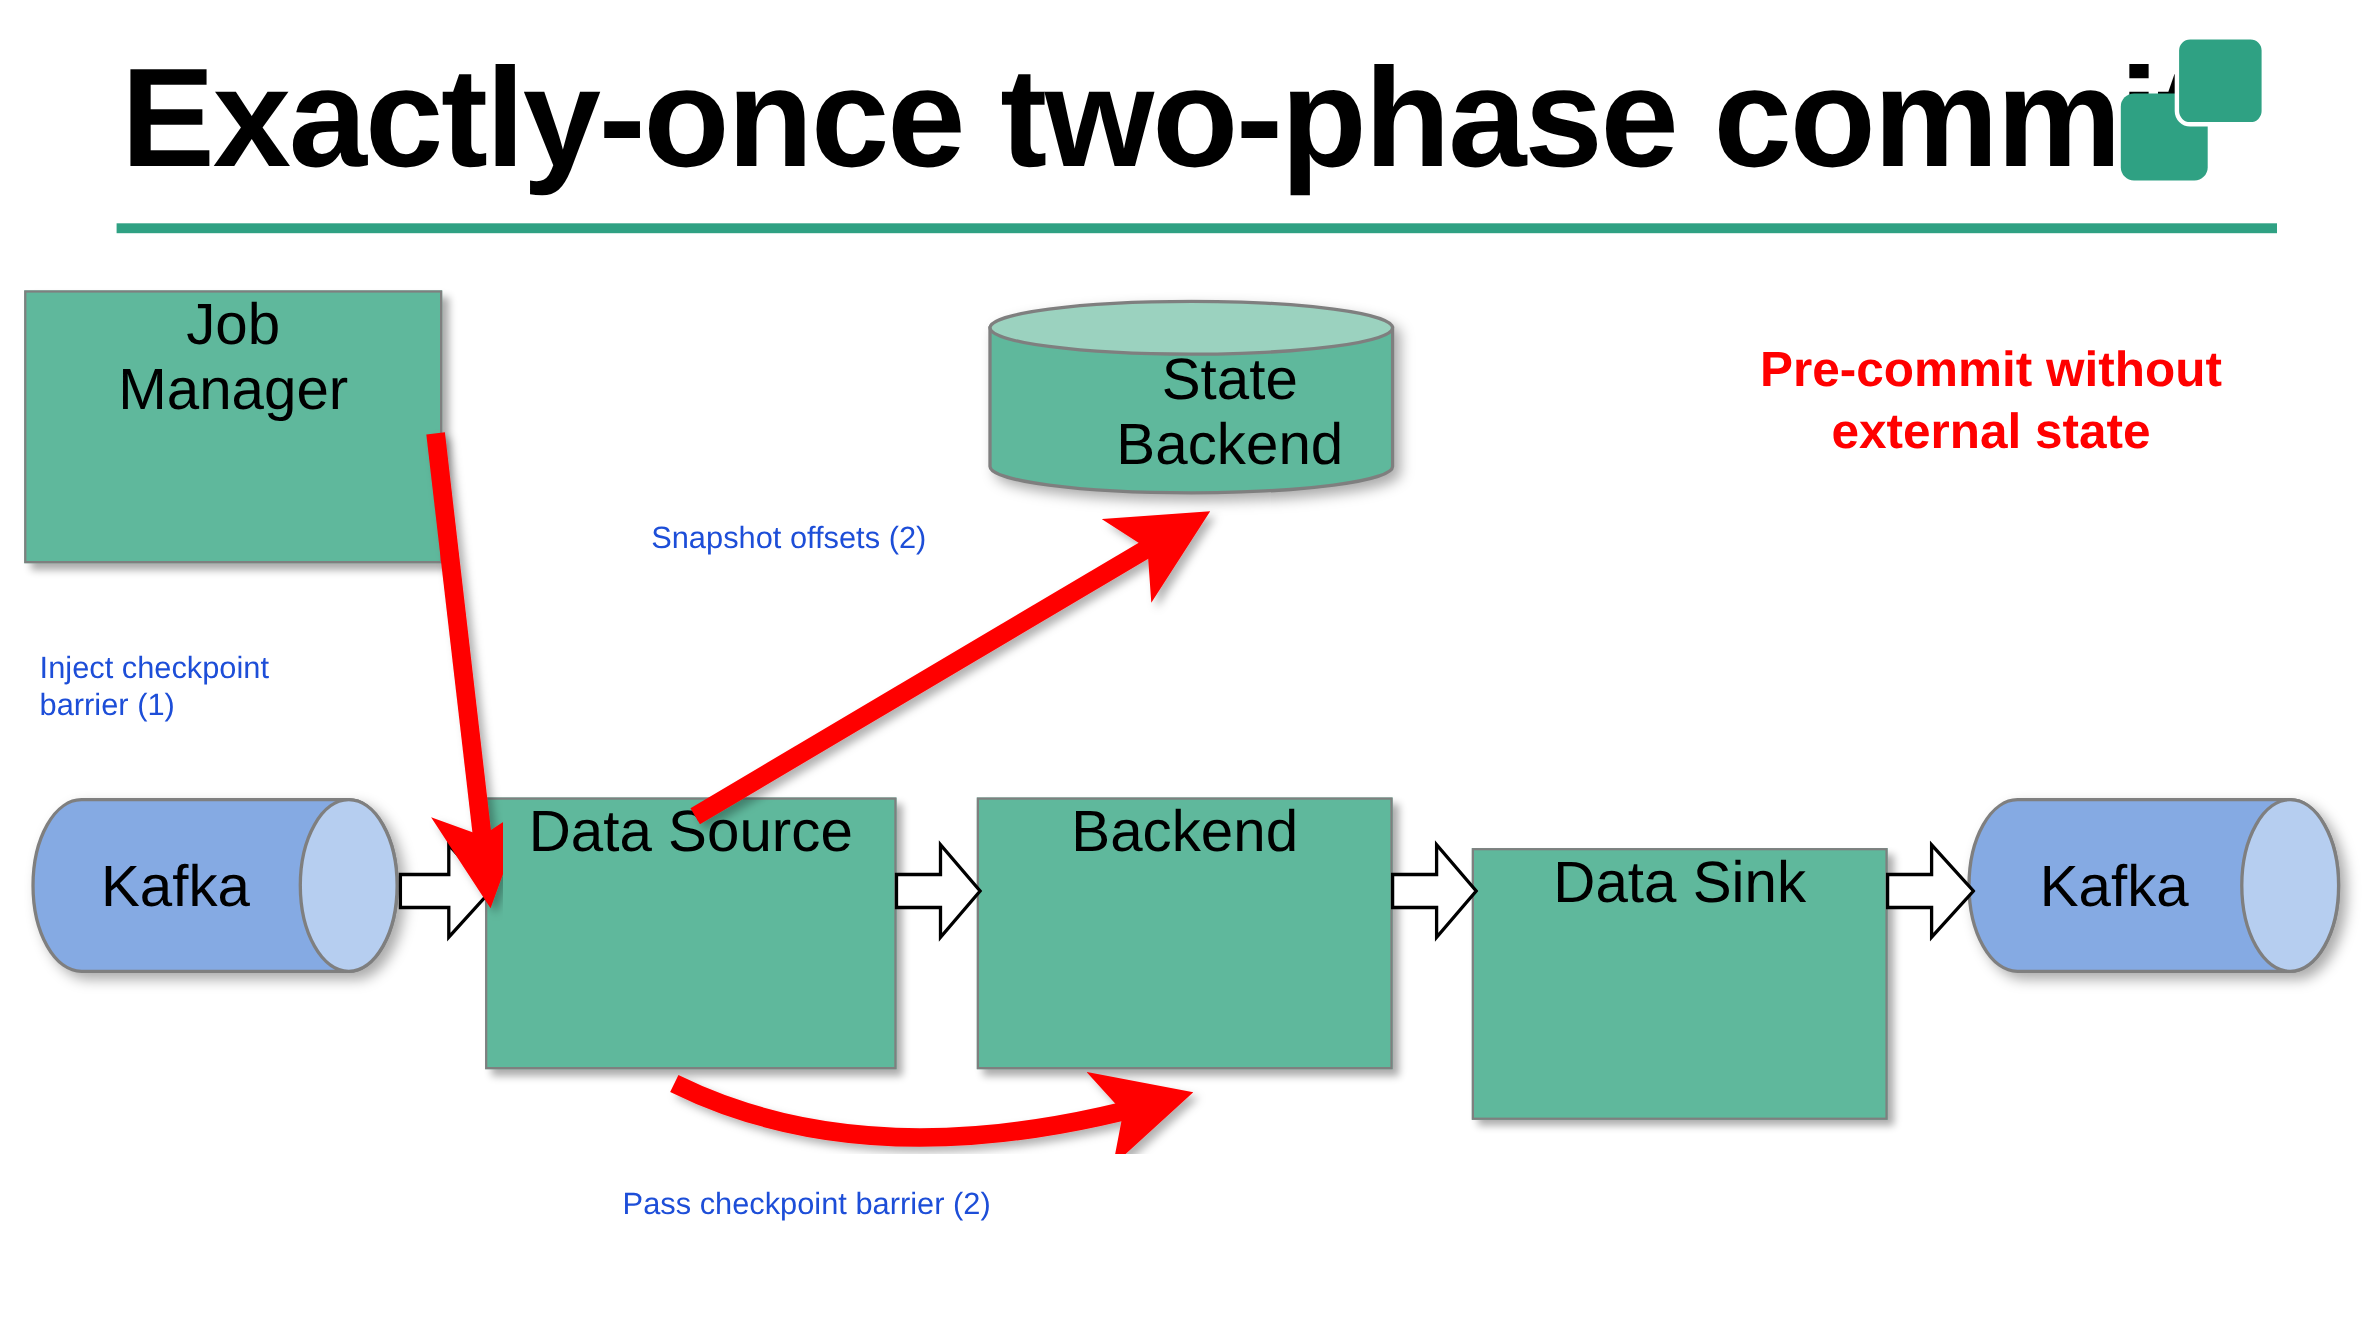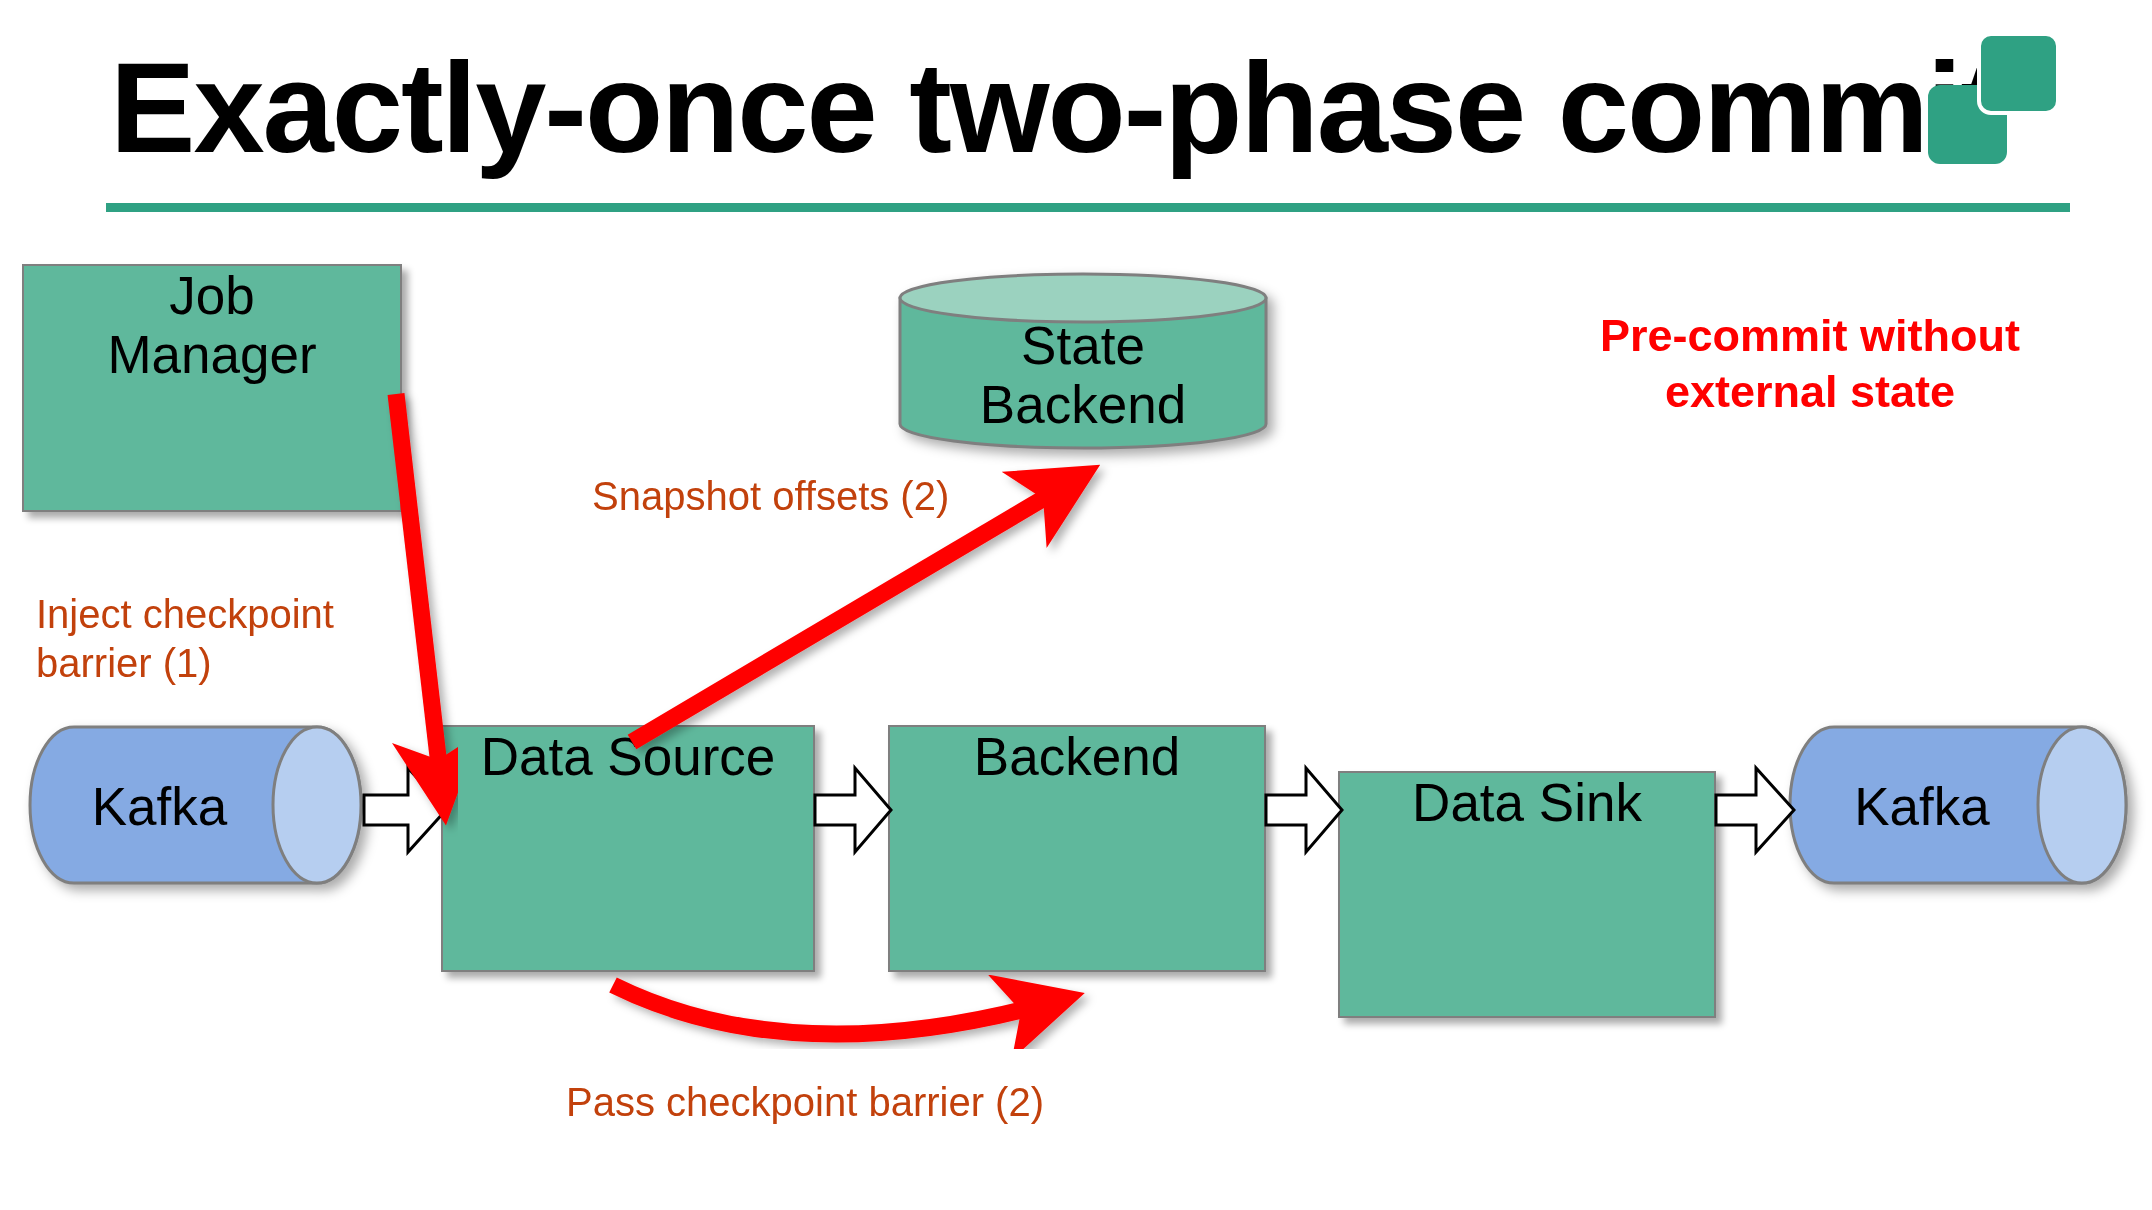--- a/index.html
+++ b/index.html
@@ -102,22 +102,22 @@
     text-align: center;
     color: #000000;
     font-size: 53px;
     line-height: 1.12;
     white-space: pre-line;
     pointer-events: none;
   }
 
   .red-text {
     position: absolute;
-    color: #c2410c;
-    font-size: 40px;
+    color: #1d4ed8;
+    font-size: 28px;
     line-height: 1.22;
     white-space: pre-line;
   }
   .red-bold {
     position: absolute;
     color: #FF0000;
     font-size: 45px;
     font-weight: bold;
     line-height: 1.25;
     text-align: center;
@@ -153,21 +153,21 @@
   <div class="box" style="left:22px; top:264px; width:380px; height:248px;">
     <div class="label">Job
 Manager</div>
   </div>
 
   <div class="cyl-v" style="left:898px; top:272px; width:370px; height:178px;">
     <svg width="370" height="178" viewBox="0 0 370 178">
       <path d="M2,26 L2,152 A183,24 0 0 0 368,152 L368,26 Z" fill="#5FB89C" stroke="#7F7F7F" stroke-width="3"></path>
       <ellipse cx="185" cy="26" rx="183" ry="24" fill="#9BD2BF" stroke="#7F7F7F" stroke-width="3"></ellipse>
     </svg>
-    <div class="cyl-label" style="top:44px;">State
+    <div class="cyl-label" style="top:44px;padding-left:35px;">State
 Backend</div>
   </div>
 
   <div class="cyl-h" style="left:28px; top:725px; width:335px; height:160px;">
     <svg width="335" height="160" viewBox="0 0 335 160">
       <path d="M46,2 L289,2 A44,78 0 0 1 289,158 L46,158 A44,78 0 0 1 46,2 Z" fill="#85AAE3" stroke="#7F7F7F" stroke-width="3"></path>
       <ellipse cx="289" cy="80" rx="44" ry="78" fill="#B6CEF0" stroke="#7F7F7F" stroke-width="3"></ellipse>
     </svg>
     <div class="cyl-label" style="top:52px; left:-36px;">Kafka</div>
   </div>

